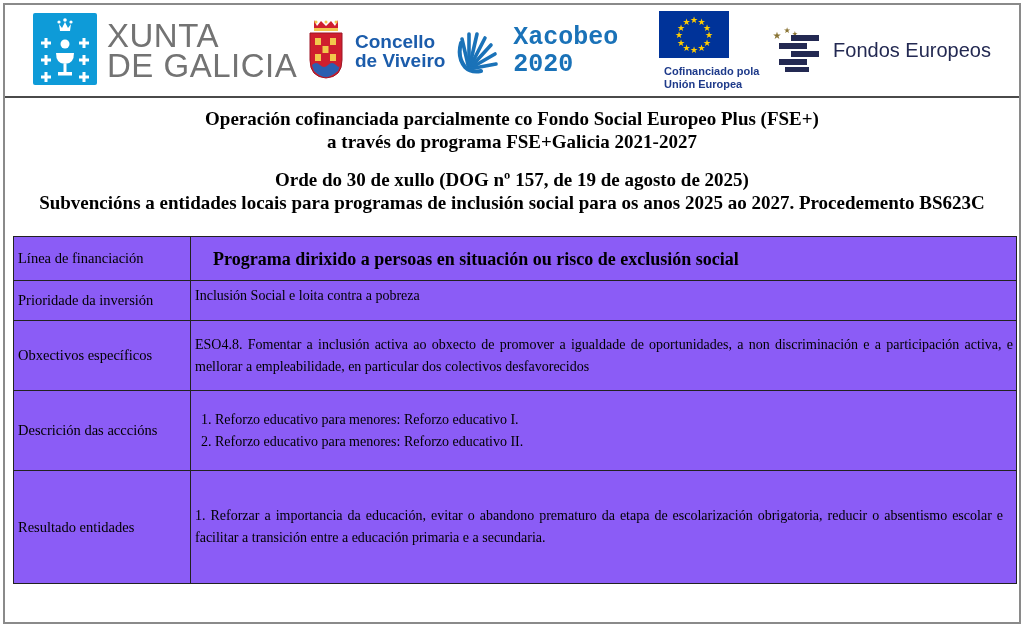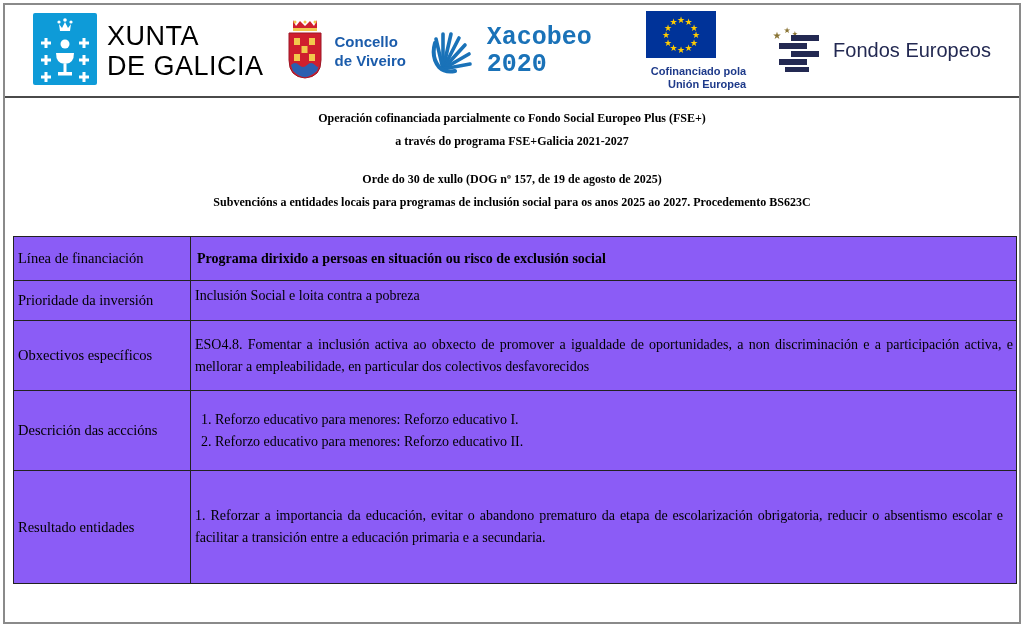--- a/index.html
+++ b/index.html
@@ -9,41 +9,41 @@
     position: absolute; left: 3px; top: 3px; width: 1018px; height: 621px;
     border: 2px solid #8a8a8a; background: #ffffff; overflow: hidden;
   }
   
   .logo-band {
     height: 93px; display: flex; align-items: center;
     padding: 0 28px; border-bottom: 2px solid #4a4a4a;
     justify-content: space-between;
   }
   .logo { display: flex; align-items: center; gap: 10px; }
-  .xunta-text { color: #000000; font-family: "Liberation Sans", sans-serif; font-weight: 500; font-size: 27px; line-height: 30px; letter-spacing: 0.5px; }
-  .concello-text { color: #1b5cab; font-family: "Liberation Sans", sans-serif; font-weight: 700; font-size: 15px; line-height: 19px; }
+  .xunta-text { color: #737373; font-family: "Liberation Sans", sans-serif; font-weight: 500; font-size: 33px; line-height: 30px; letter-spacing: 0.5px; }
+  .concello-text { color: #1b5cab; font-family: "Liberation Sans", sans-serif; font-weight: 700; font-size: 19px; line-height: 19px; }
   .xacobeo-text { color: #1a72b8; font-family: Liberation Mono, monospace; font-weight: 700; font-size: 25px; line-height: 27px; }
   .eu-logo { display: flex; flex-direction: column; align-items: center; gap: 3px; }
-  .eu-caption { color: #1e3a8a; font-family: "Liberation Sans", sans-serif; font-weight: 700; font-size: 11px; line-height: 13px; text-align: right; margin-left: 36px; }
+  .eu-caption { color: #1e3a8a; font-family: "Liberation Sans", sans-serif; font-weight: 700; font-size: 11px; line-height: 13px; text-align: left; margin-left: 36px; }
   .fondos-text { color: #232952; font-family: "Liberation Sans", sans-serif; font-weight: 400; font-size: 20px; }
   
-  .intro { text-align: center; font-weight: 700; font-size: 12px; line-height: 23px; padding-top: 9px; color: #000; }
+  .intro { text-align: center; font-weight: 700; font-size: 19px; line-height: 23px; padding-top: 9px; color: #000; }
   .intro .gap { height: 15px; }
   
   table.grant {
     position: absolute; left: 8px; top: 231px; width: 1004px;
     border-collapse: collapse; table-layout: fixed;
   }
   table.grant td {
     background: #8b5cf6; border: 1px solid #222222;
     vertical-align: middle; color: #000; padding: 2px 4px;
   }
   td.lbl { width: 177px; font-size: 14.5px; }
   td.val { font-size: 14px; line-height: 22px; }
-  tr.r1 { height: 44px; } tr.r1 td.val { font-weight: 700; font-size: 14px; padding-left: 6px; }
+  tr.r1 { height: 44px; } tr.r1 td.val { font-weight: 700; font-size: 18px; padding-left: 22px; }
   tr.r2 { height: 40px; } tr.r2 td.val { vertical-align: top; padding-top: 4px; }
   tr.r3 { height: 70px; } tr.r3 td.val { text-align: justify; padding-right: 3px; }
   tr.r4 { height: 80px; } tr.r4 td.val { padding-left: 10px; }
   tr.r5 { height: 113px; } tr.r5 td.val { text-align: justify; padding-right: 13px; }
 </style>
 </head>
 <body>
 
 <div class="page">
 

